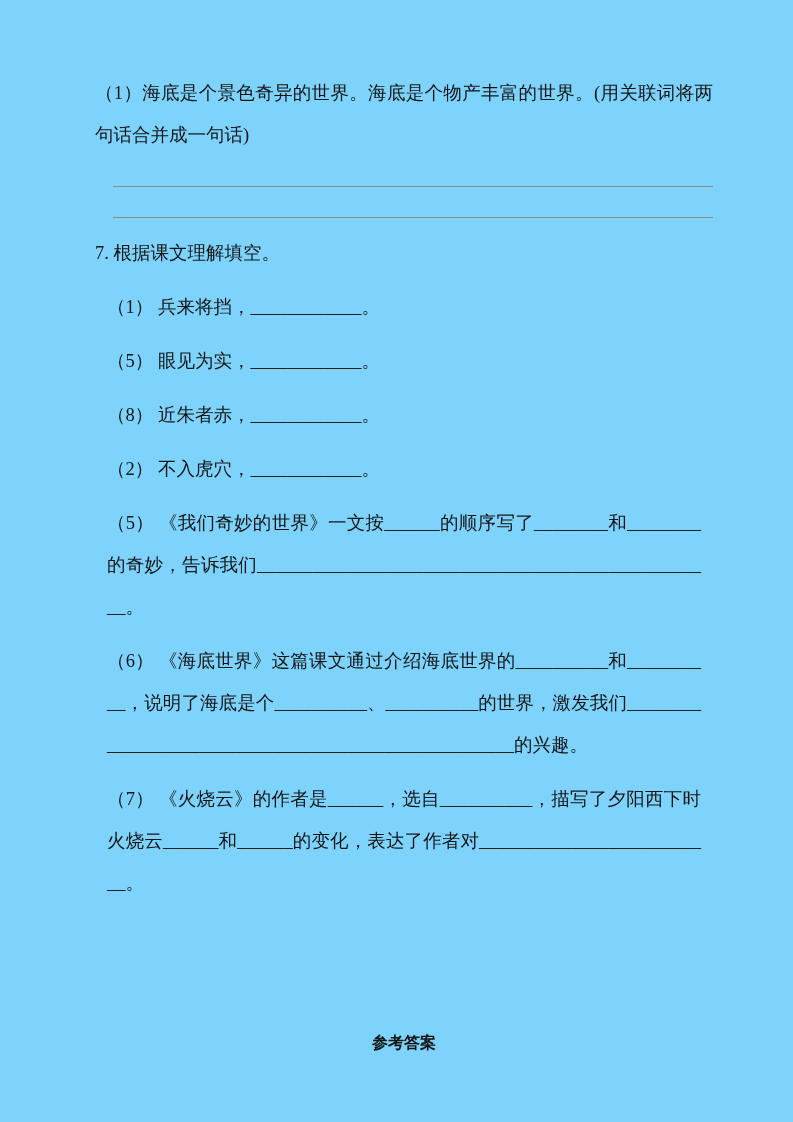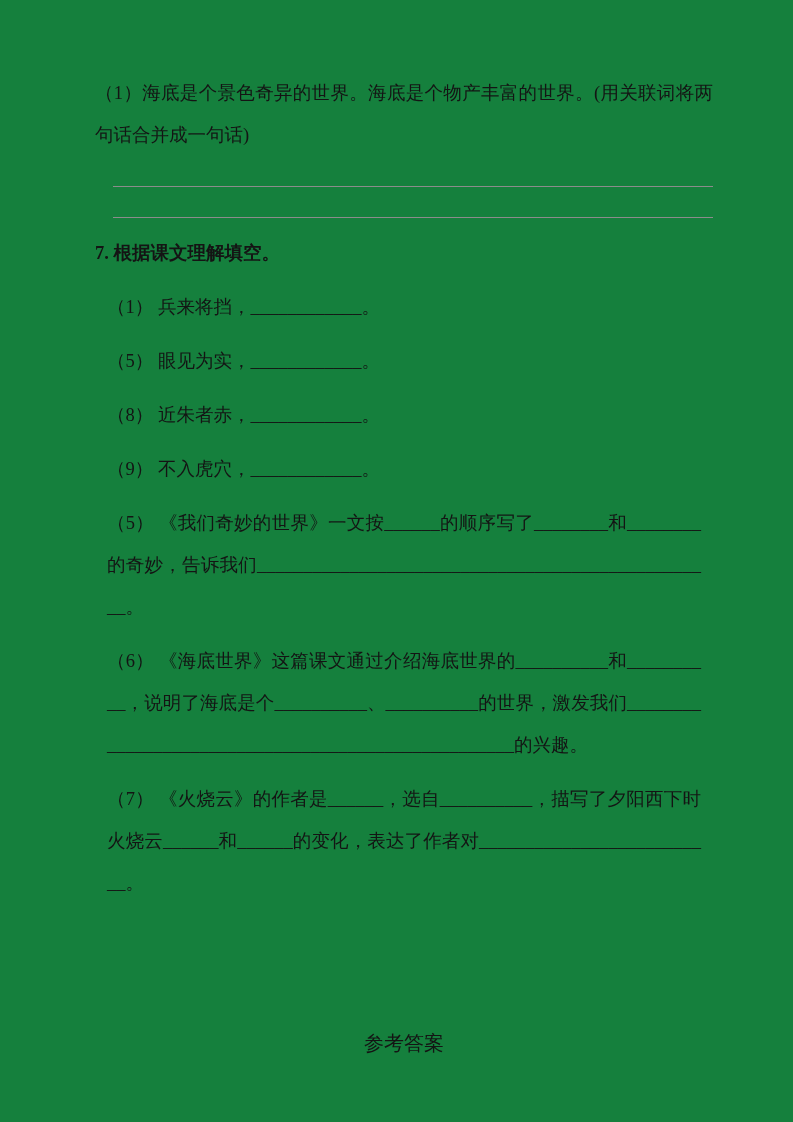--- a/index.html
+++ b/index.html
@@ -4,21 +4,21 @@
 <style>
   html, body {
     margin: 0;
     padding: 0;
     background: #ffffff;
   }
   .page {
     position: relative;
     width: 793px;
     height: 1122px;
-    background: #15803d;
+    background: #7dd3fc;
     color: #141414;
     font-family: "Liberation Serif", "DejaVu Serif", serif;
     font-size: 18.5px;
     overflow: hidden;
   }
   .content {
     padding: 72px 0 0 95px;
     width: 618px;
   }
   .q {
@@ -28,33 +28,32 @@
     text-align: justify;
   }
   .answer-line {
     height: 0;
     border-bottom: 1px solid #8c8c8c;
     margin: 30px 0 10px 18px;
   }
   .sec-title {
     margin: 14px 0 6px 0;
     line-height: 42px;
-    font-weight: bold;
   }
   .item {
     margin: 12px;
     line-height: 42px;
     word-break: break-all;
     text-align: justify;
   }
   .answers-heading {
     margin: 124px 0 0 0;
     text-align: center;
-    font-weight: normal;
-    font-size: 20px;
+    font-weight: bold;
+    font-size: 16px;
     line-height: 30px;
   }
 </style>
 </head>
 <body>
 
 <div class="page">
   <div class="content">
 
     <div>
@@ -65,21 +64,21 @@
 
     <div>
       <div class="answer-line"></div>
     </div>
 
     <p class="sec-title">7. 根据课文理解填空。</p>
 
     <p class="item">（1） 兵来将挡，____________。</p>
     <p class="item">（5） 眼见为实，____________。</p>
     <p class="item">（8） 近朱者赤，____________。</p>
-    <p class="item">（9） 不入虎穴，____________。</p>
+    <p class="item">（2） 不入虎穴，____________。</p>
     <p class="item">（5） 《我们奇妙的世界》一文按______的顺序写了________和________的奇妙，告诉我们__________________________________________________。</p>
     <p class="item">（6） 《海底世界》这篇课文通过介绍海底世界的__________和__________，说明了海底是个__________、__________的世界，激发我们____________________________________________________的兴趣。</p>
     <p class="item">（7） 《火烧云》的作者是______，选自__________，描写了夕阳西下时火烧云______和______的变化，表达了作者对__________________________。</p>
 
     <p class="answers-heading">参考答案</p>
 
   </div>
 </div>
 
 </body></html>

